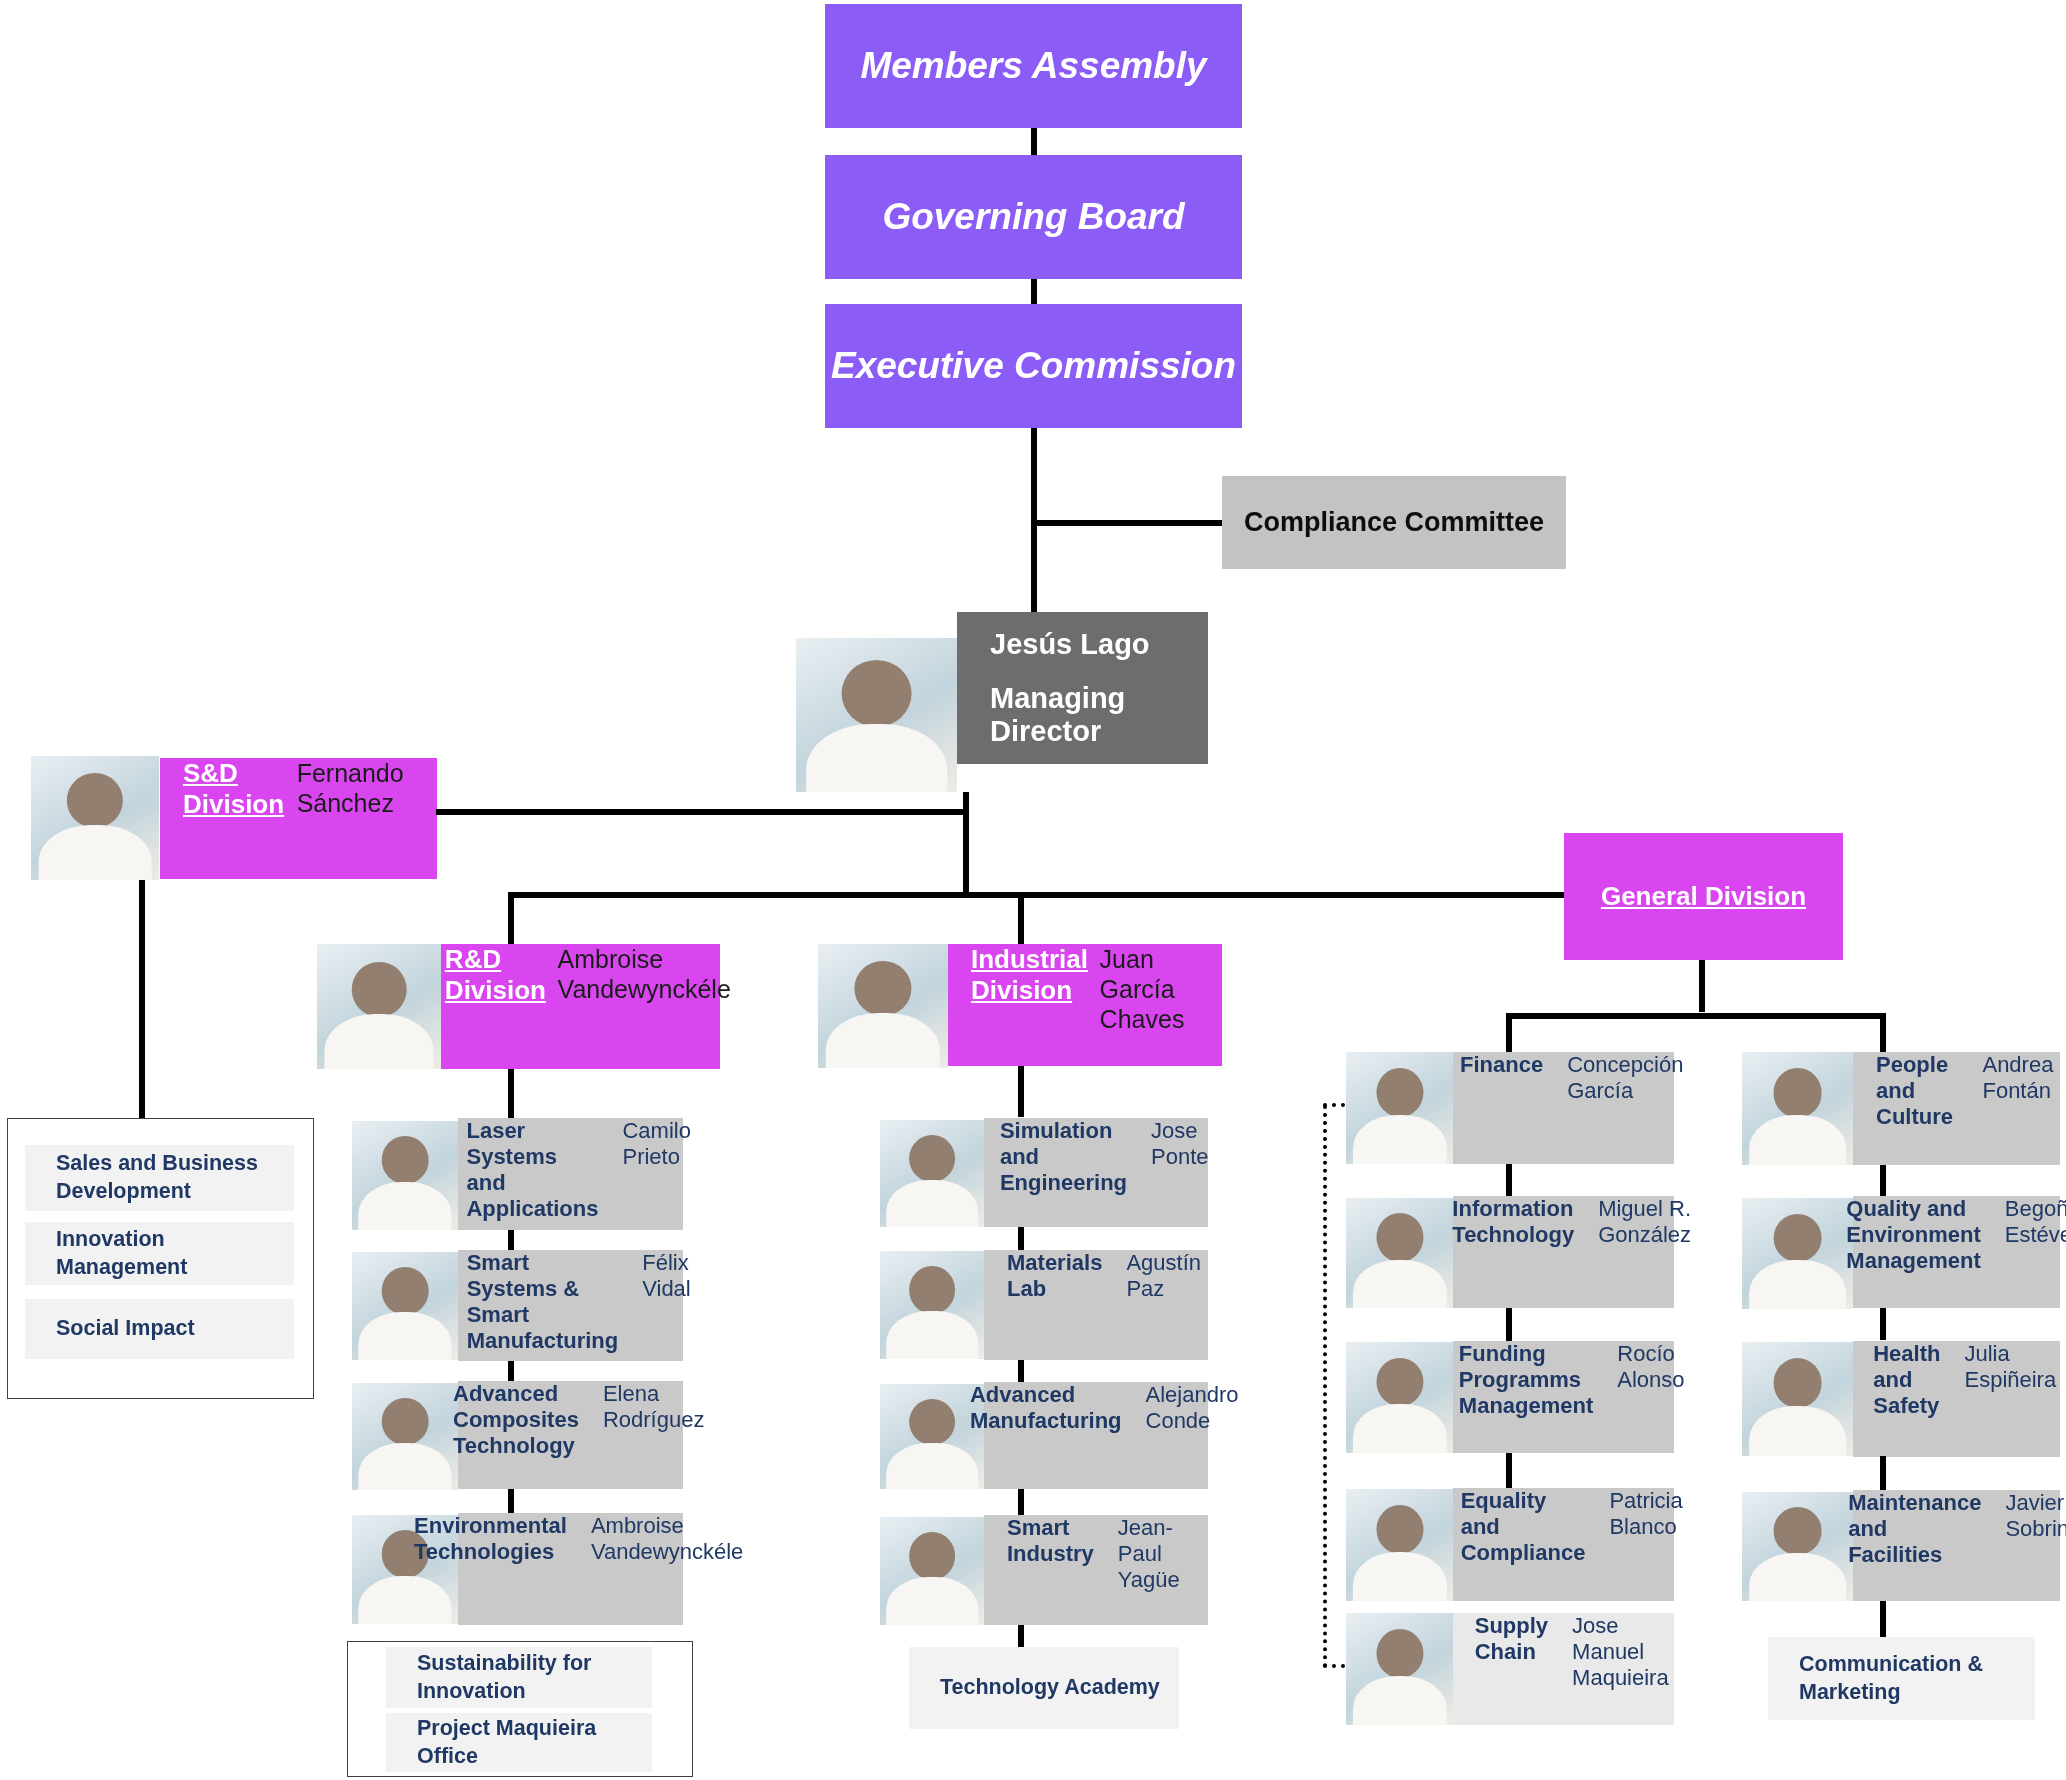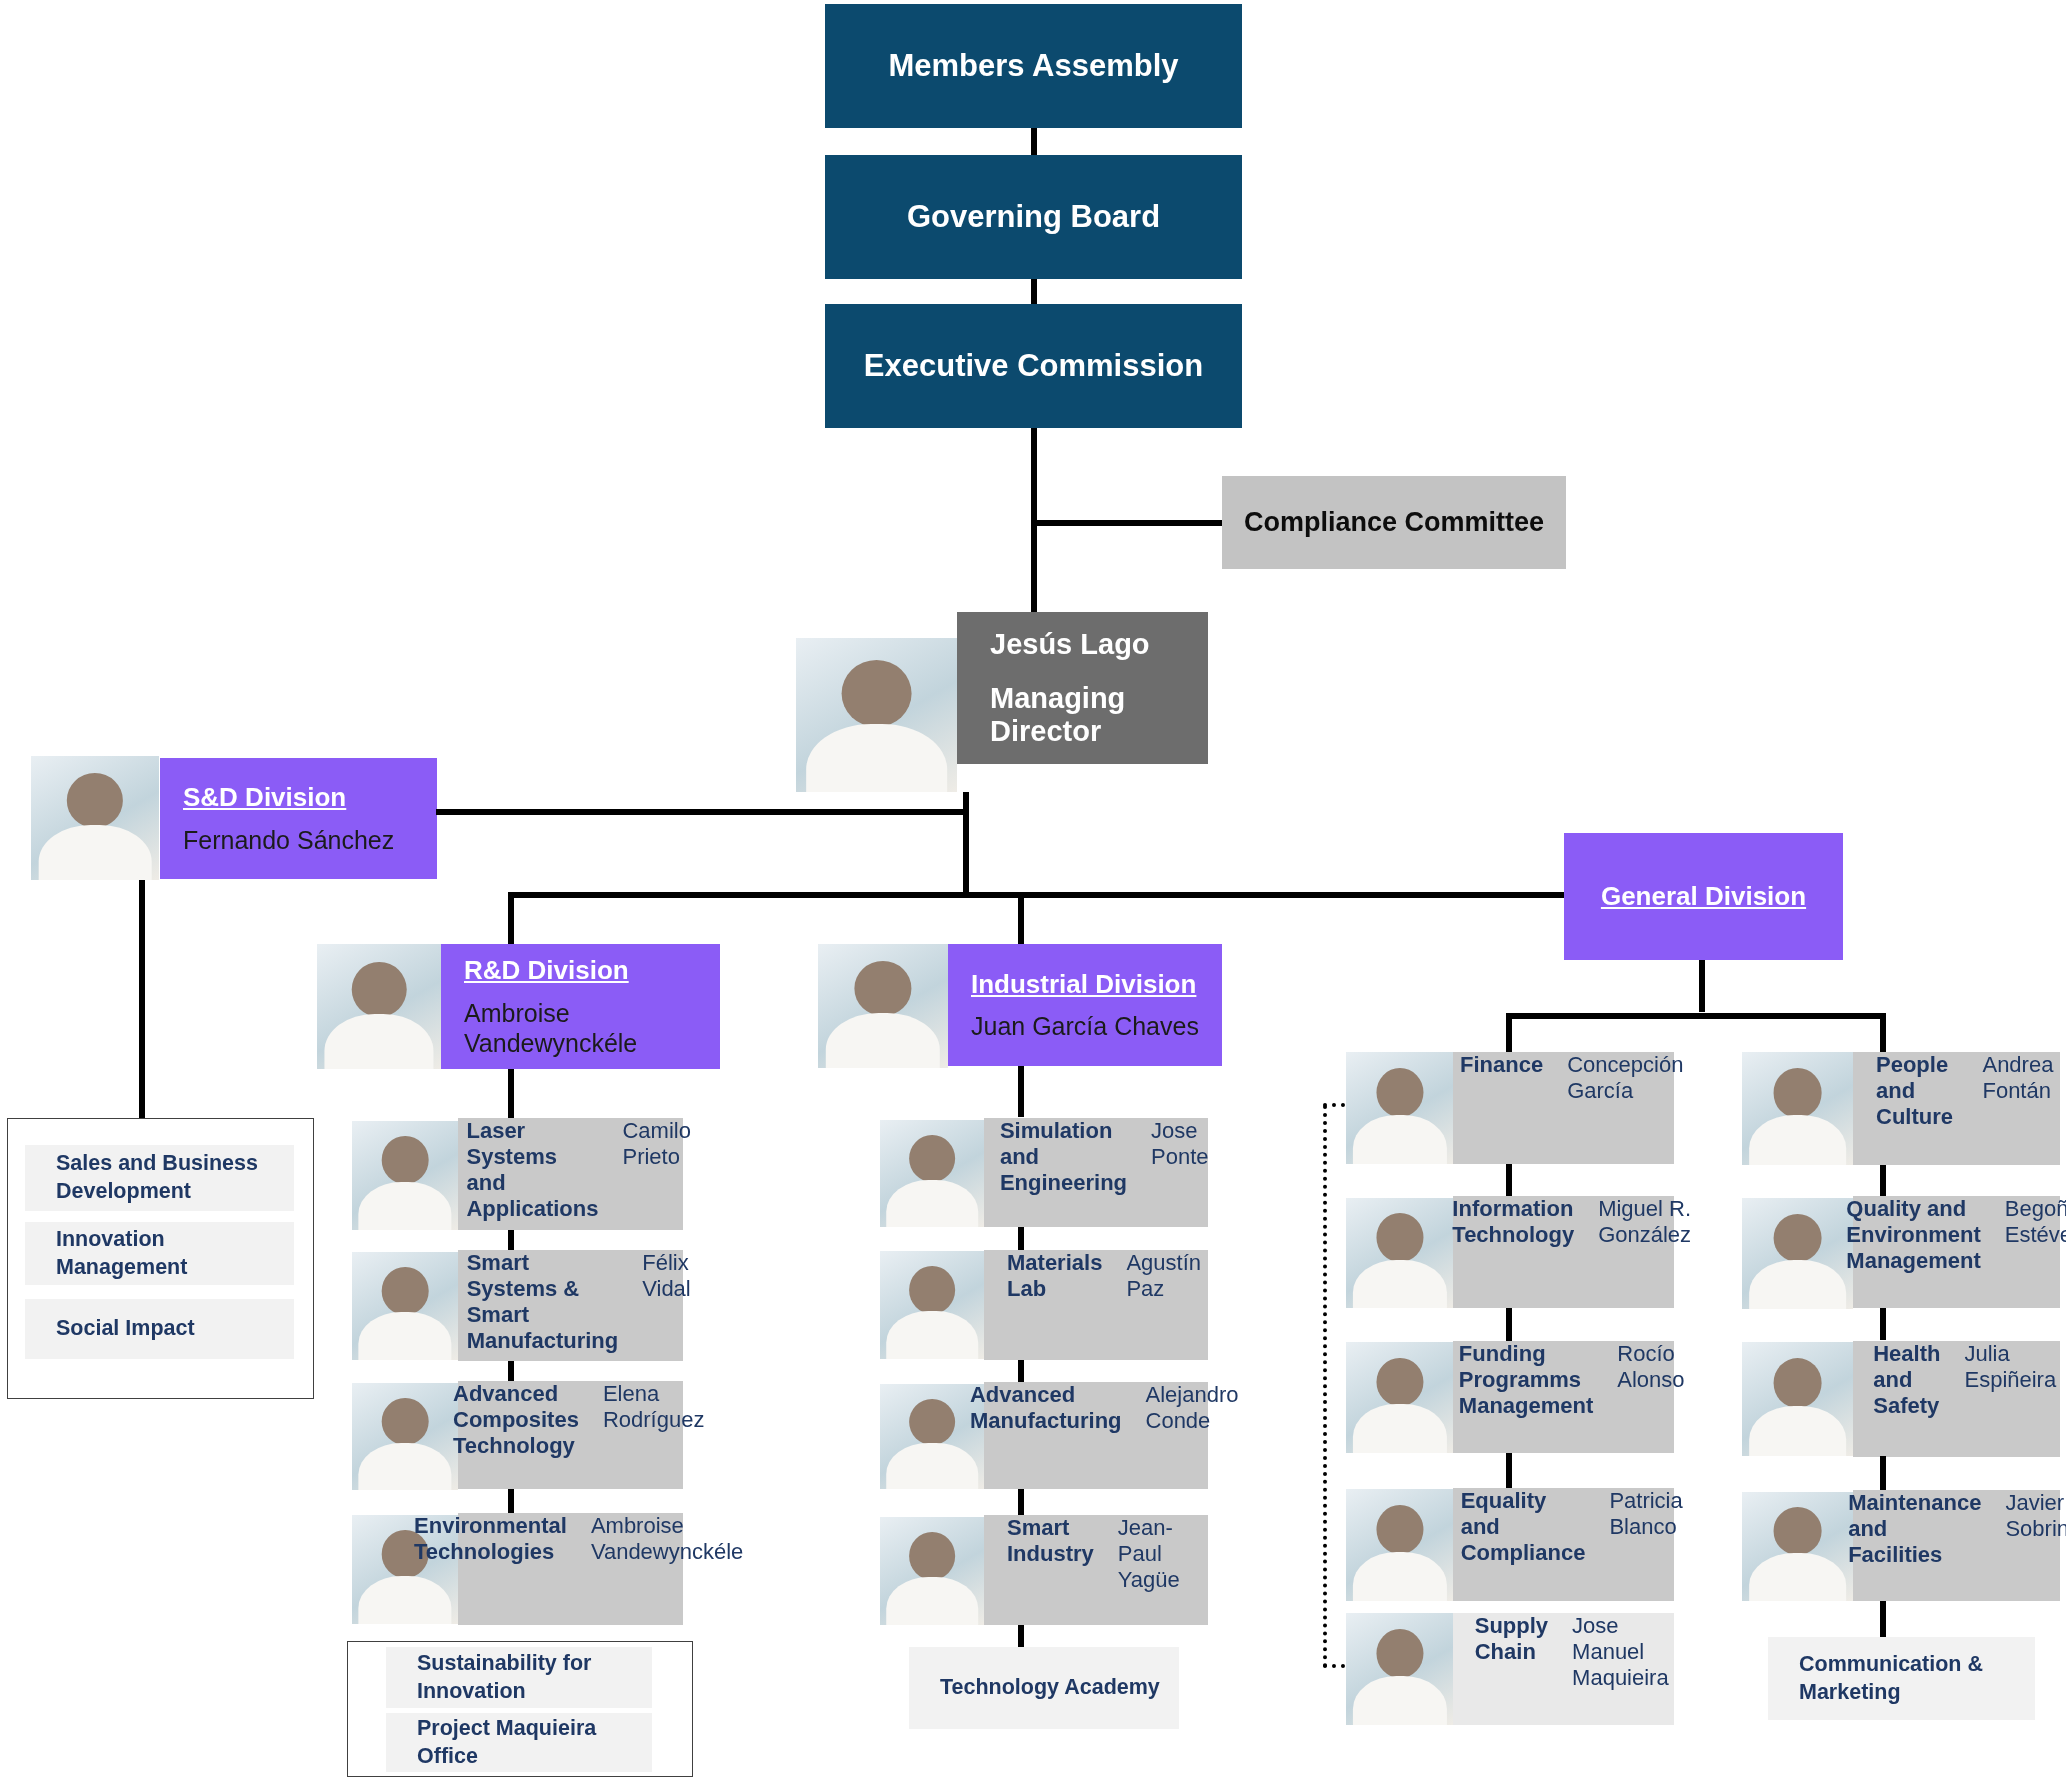--- a/index.html
+++ b/index.html
@@ -2,27 +2,27 @@
 <html style="font-size:13.2px"><head>
 <meta charset="utf-8">
 <style>
   html,body{margin:0;padding:0;background:#fff;}
   #canvas{position:relative;width:2066px;height:1780px;background:#fff;overflow:hidden;
           font-family:"Liberation Sans",sans-serif;}
   .conn{position:absolute;background:#000;}
   .dot-v{position:absolute;width:0;border-left:4.1px dotted #000;}
   .dot-h{position:absolute;height:0;border-top:4.1px dotted #000;}
   .box{position:absolute;box-sizing:border-box;}
-  .gov{background:#0c4a6e;color:#fff;font-weight:bold;font-size:31px;
-       display:flex;align-items:center;justify-content:center;text-align:center;}
+  .gov{background:#8b5cf6;color:#fff;font-weight:bold;font-size:37px;
+       display:flex;align-items:center;justify-content:center;text-align:center;font-style:italic;}
   .compliance{background:#c3c3c3;color:#0d0d0d;font-weight:bold;font-size:27px;
        display:flex;align-items:center;justify-content:center;}
   .md-box{background:#6d6d6d;color:#fff;display:flex;flex-direction:column;justify-content:center;
        gap:21.5px;padding-left:33px;font-size:29px;font-weight:bold;}
-  .div-box{background:#8b5cf6;display:flex;flex-direction:column;justify-content:center;
+  .div-box{background:#d946ef;display:flex;flex-direction:row;justify-content:center;
        gap:11.6px;padding:0 8.3px 0 23px;}
   .div-box.center{align-items:center;padding:0;}
   .div-title{color:#ffffff;font-weight:bold;font-size:26px;text-decoration:underline;white-space:pre-line;}
   .div-head{color:#1b1b1b;font-size:25px;line-height:1.2;white-space:pre-line;}
   .child-box{background:#c9c9c9;display:flex;flex-direction:row;justify-content:center;
        gap:24px;padding:0 6.6px 0 23px;}
   .child-box.lighter{background:#e9e9e9;}
   .child-title{color:#1f3864;font-weight:bold;font-size:22px;line-height:1.18;white-space:pre-line;}
   .child-head{color:#1f3864;font-size:22px;line-height:1.18;white-space:pre-line;}
   .office{background:#f2f2f2;display:flex;align-items:center;padding-left:31px;}

